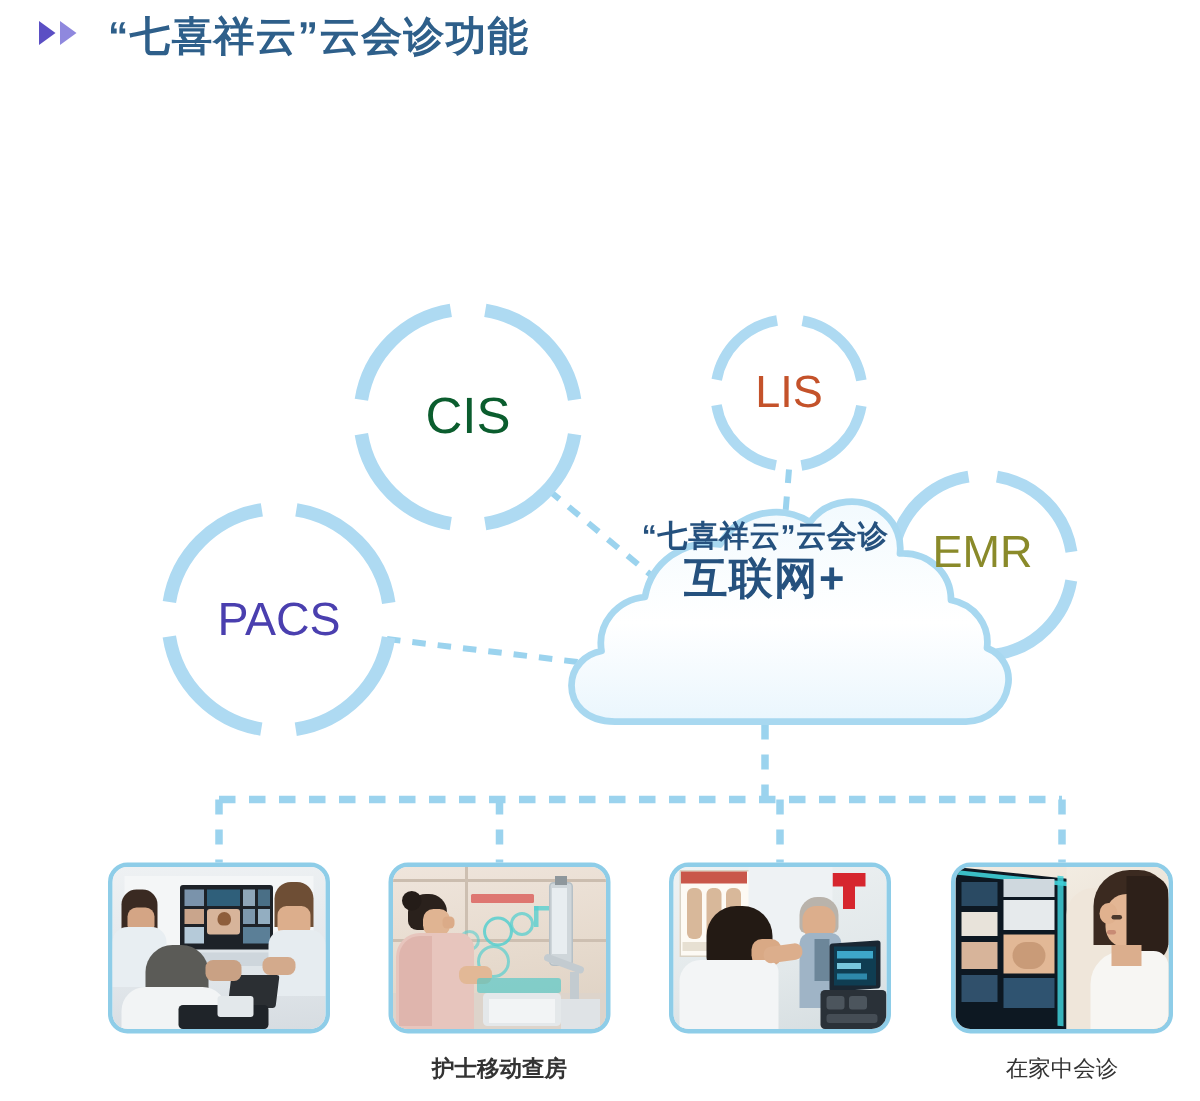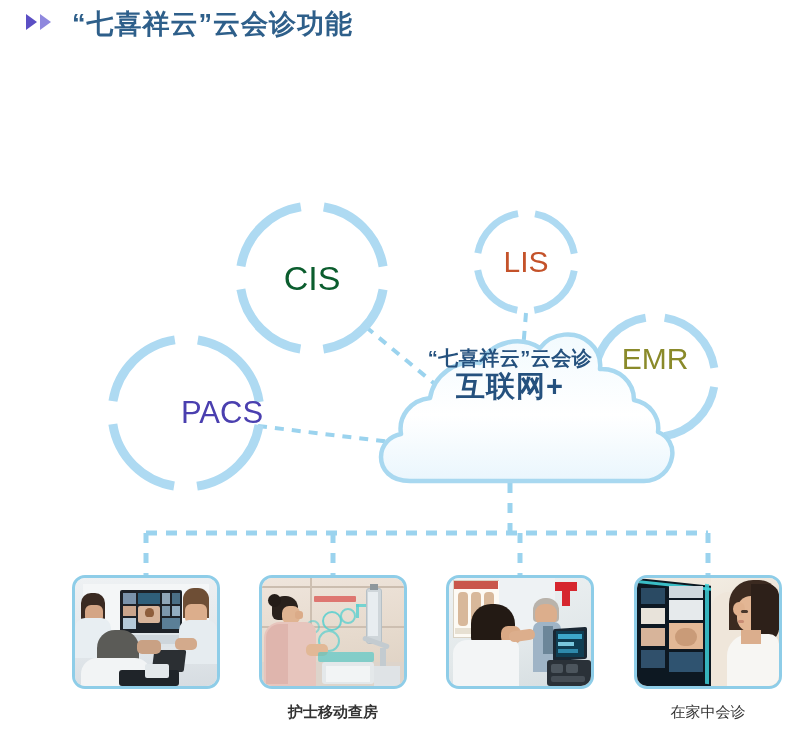--- a/index.html
+++ b/index.html
@@ -196,22 +196,22 @@
          C 598 295 601 305 600 314
          C 619 313 634 327 634 345
          C 650 348 660 362 658 377
          C 668 381 674 391 672 402
          C 670 415 659 426 644 426
          Z" fill="url(#cloudFill)" stroke="#A8D8F0" stroke-width="4.5" stroke-linejoin="round"></path>
   </svg>
 
   <div class="node-label" style="left:312px; top:223px; font-size:34px; color:#0B5D2E;">CIS</div>
   <div class="node-label" style="left:526px; top:207px; font-size:30px; color:#C4522A;">LIS</div>
-  <div class="node-label" style="left:655px; top:304px; font-size:30px; color:#8A8A2A;">EMR</div>
-  <div class="node-label" style="left:186px; top:358px; font-size:31px; color:#4A3FAF;margin-left:36px;">PACS</div>
+  <div class="node-label" style="left:655px; top:314px; font-size:30px; color:#8A8A2A;">EMR</div>
+  <div class="node-label" style="left:186px; top:358px; font-size:31px; color:#4A3FAF;">PACS</div>
 
   <div id="cloud-text">
     <div id="cloud-sub">“七喜祥云”云会诊</div>
     <div id="cloud-main">互联网+</div>
   </div>
 
   <div class="photo-card" style="left:72px; top:520px;">
     <div class="photo-inner">
       <div class="sh" style="left:0;top:0;width:142px;height:108px;background:linear-gradient(175deg,#eef1f3 0%,#e2e7eb 60%,#d6dce1 100%);"></div>
       <div class="sh" style="left:8px;top:6px;width:126px;height:48px;background:#f4f6f7;"></div>

